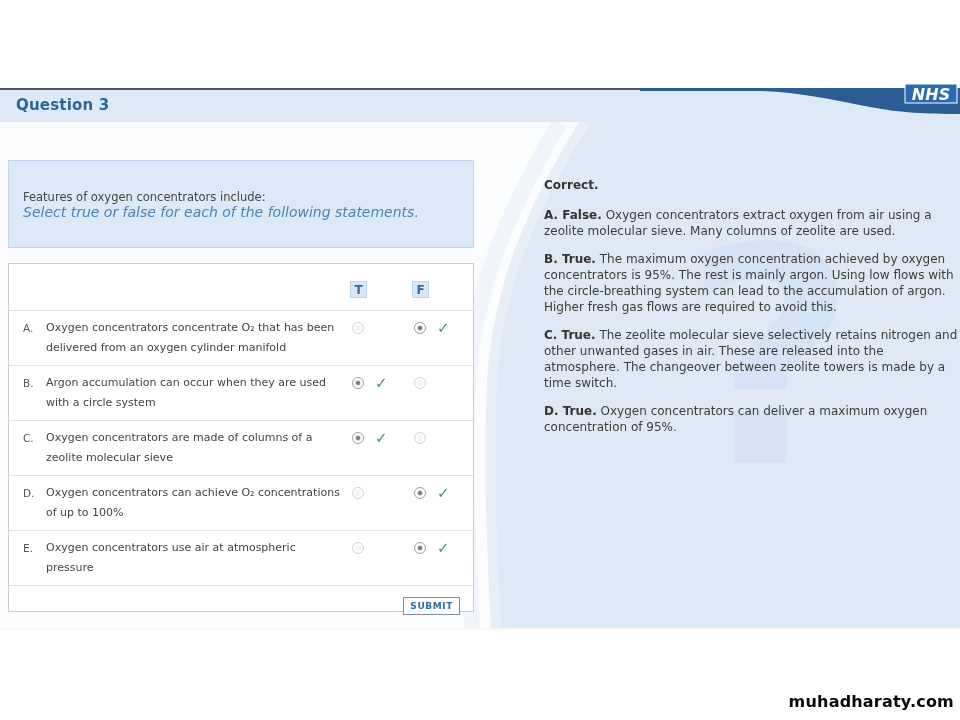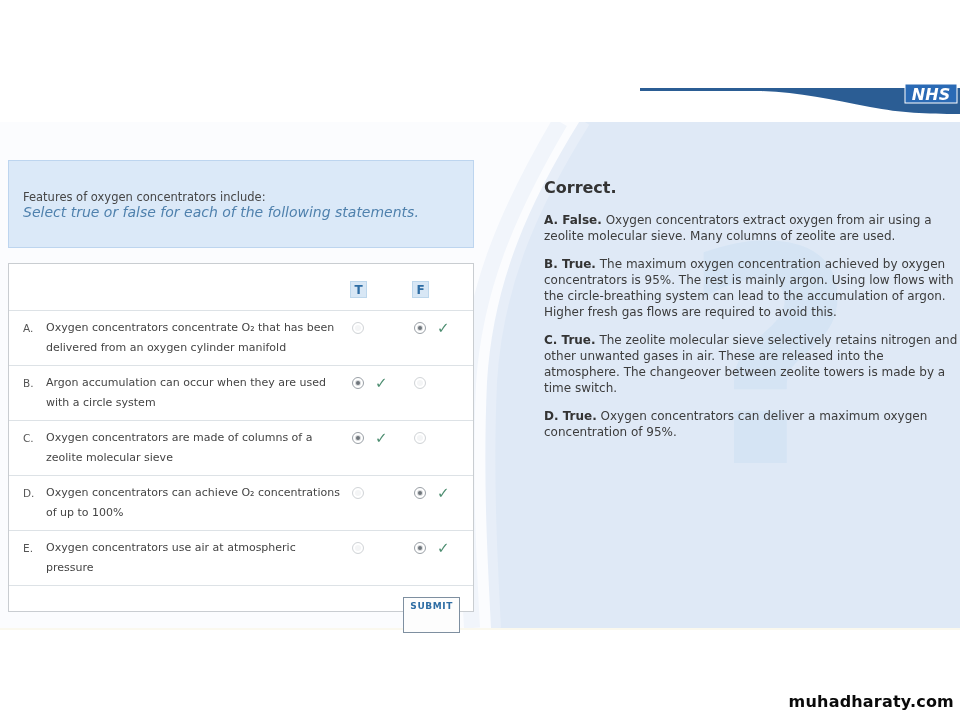--- a/index.html
+++ b/index.html
@@ -79,26 +79,26 @@
   }
   .ck.ckt { left:366px; } .ck.ckf { left:428px; }
   .ans-row.T .ck.ckt { visibility:visible; }
   .ans-row.F .ck.ckf { visibility:visible; }
 
   .submit-row { border-top:1px solid #dde2e6; height:46px; text-align:right; padding:8px 13px 0 0; }
   .submit-btn {
     display:inline-block; background:#fdfdfd; border:1px solid #7e8fa0;
     font-family:"DejaVu Sans", sans-serif;
     font-size:9px; font-weight:bold; color:#2e6da4; letter-spacing:.6px;
-    padding:3px 6px 21px; cursor:pointer;
+    padding:3px 6px 3px; cursor:pointer;
   }
 
   
   .feedback { position:absolute; left:544px; top:178px; width:414px; }
-  .feedback-heading { font-size:16px; font-weight:bold; color:#333; margin-bottom:15px; }
+  .feedback-heading { font-size:12px; font-weight:bold; color:#333; margin-bottom:15px; }
   .feedback-item { font-size:12px; line-height:16px; color:#3c3c3c; margin-bottom:12px; }
   .feedback-item b { color:#333; }
 
   
   .site-watermark {
     position:absolute; right:6px; top:692px;
     font-family:"DejaVu Sans", sans-serif;
     font-size:16px; font-weight:bold; color:#0a0a0a; letter-spacing:.2px;text-align:right;
   }
 </style>
@@ -109,20 +109,23 @@
 
   <svg class="content-bg" viewBox="0 0 960 506" preserveAspectRatio="none">
     <rect x="0" y="0" width="960" height="506" fill="#fbfcfe"></rect>
     <path d="M 585,0 C 535,80 498,160 492,260 C 488,350 492,430 496,506 L 960,506 L 960,0 Z" fill="#dfe9f6"></path>
     <path d="M 560,0 C 510,85 474,165 468,262 C 464,352 468,432 472,506" fill="none" stroke="#f1f5fb" stroke-width="16"></path>
     <path d="M 585,0 C 535,80 498,160 492,260 C 488,350 492,430 496,506" fill="none" stroke="#e7eef8" stroke-width="10"></path>
   </svg>
   <div class="watermark-q">?</div>
   <div class="bg-bottom-line"></div>
 
+  <div class="header-bar">
+    <div class="page-title">Question 3</div>
+  </div>
   <svg class="swoosh-svg" viewBox="0 0 320 44">
     <path d="M 0,6 L 320,6 L 320,32 C 285,32 262,31 230,25 C 190,17.5 158,10 118,9 L 0,9 Z" fill="#2b5d94"></path>
     <g>
       <rect x="265" y="2" width="52" height="19" fill="#2a6ab5" stroke="#ffffff" stroke-width="1"></rect>
       <text x="291" y="18" text-anchor="middle" font-family="DejaVu Sans, sans-serif" font-size="16" font-weight="bold" font-style="italic" fill="#ffffff">NHS</text>
     </g>
   </svg>
 
   <div class="question-box">
     <div class="question-prompt">Features of oxygen concentrators include:</div>

